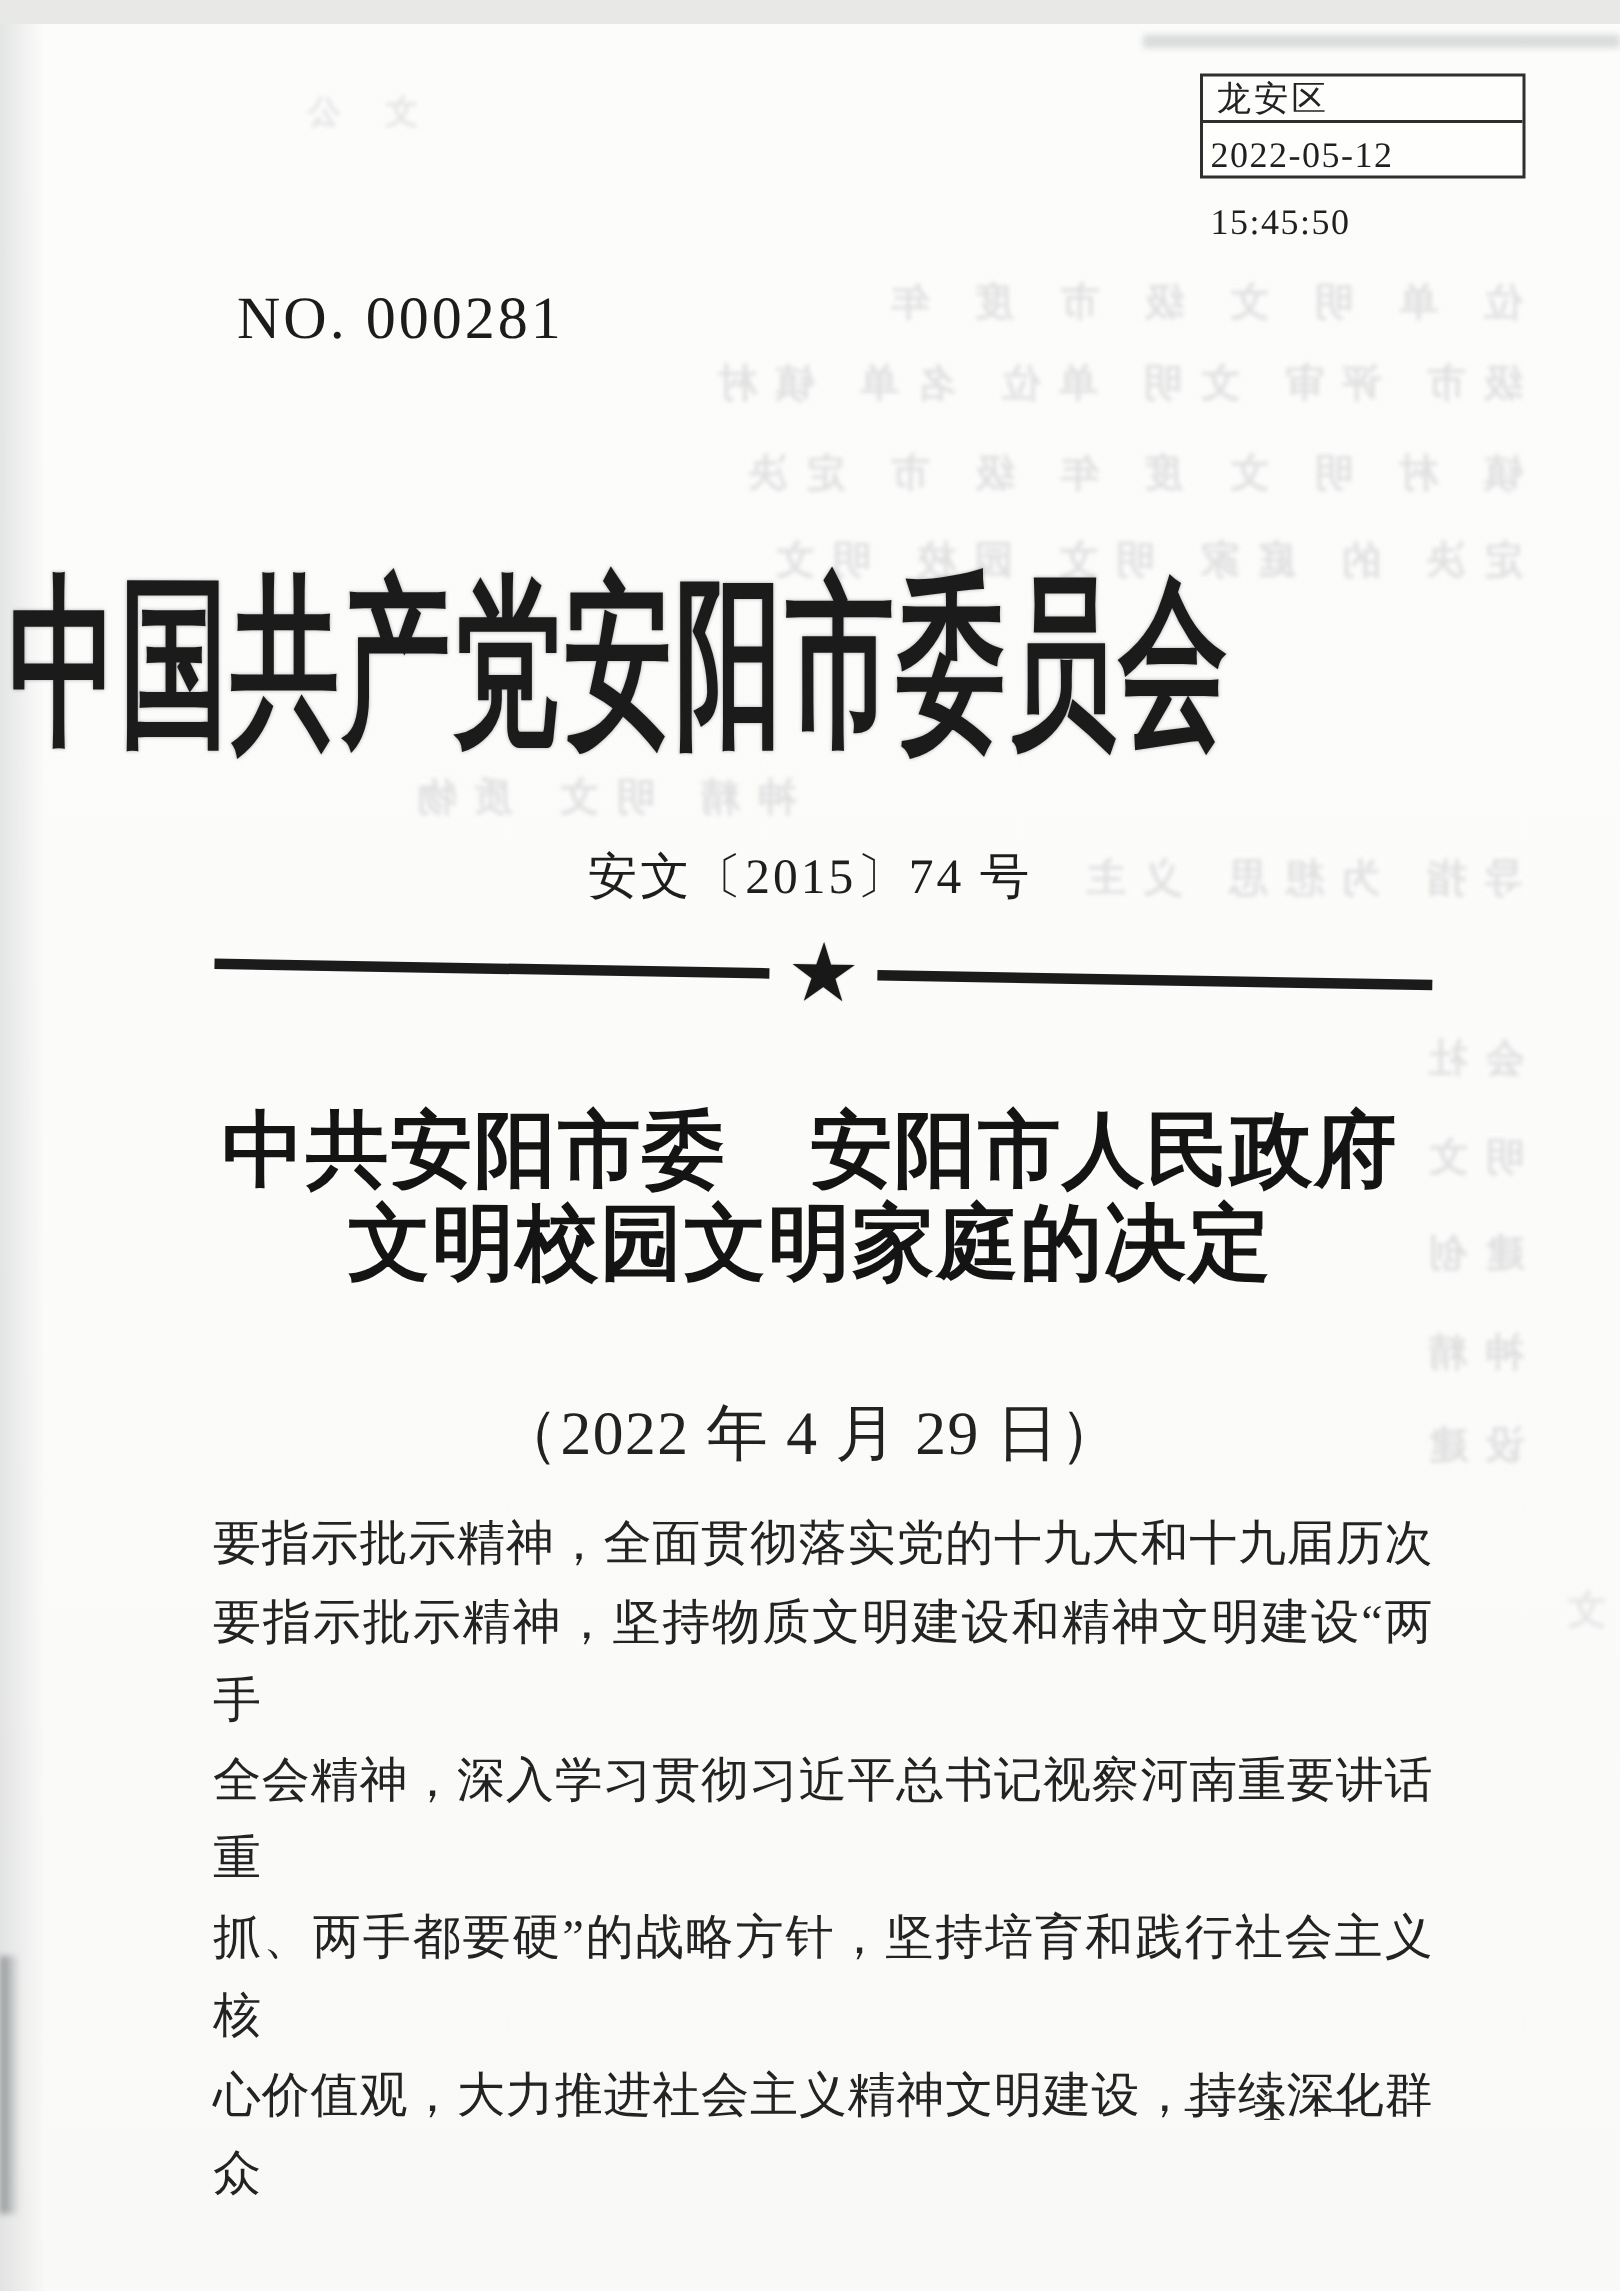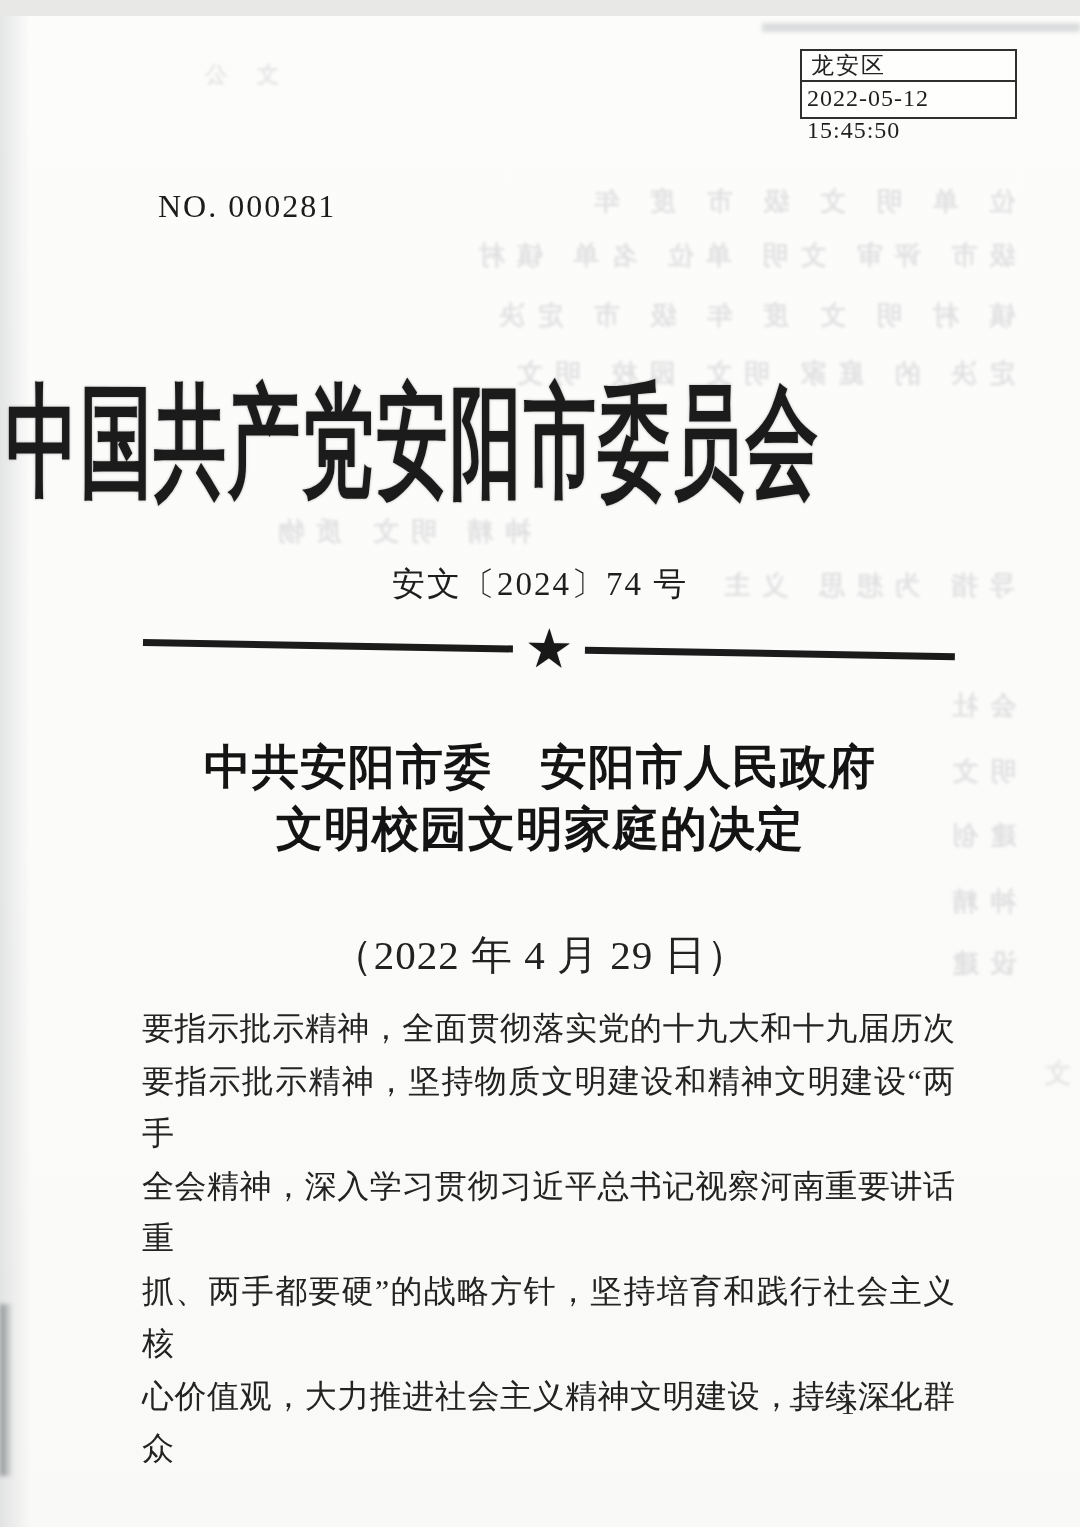--- a/index.html
+++ b/index.html
@@ -18,44 +18,44 @@
   .edge-smudge { position:absolute; left:0; top:1288px; width:13px; height:172px;
     background:linear-gradient(90deg, rgba(70,75,80,.55), rgba(70,75,80,0)); filter:blur(2px); }
   .top-streak { position:absolute; left:762px; top:7px; width:318px; height:9px;
     background:rgba(130,135,140,.28); filter:blur(2px); }
 
   
   .stamp { position:absolute; left:800px; top:33px; width:213px;
     border:2px solid #2f2f2f; background:rgba(255,255,255,.55); }
   .stamp-region { height:29px; line-height:29px; font-size:23px; padding-left:9px;
     letter-spacing:2px; color:#232323; }
-  .stamp-datetime { border-top:2px solid #2f2f2f; height:35px; line-height:32px;
+  .stamp-datetime { border-top:2px solid #2f2f2f; height:35px; line-height:45px;
     font-size:24px; padding-left:5px; letter-spacing:1px; color:#1f1f1f; }
 
-  .serial { position:absolute; left:158px; top:172px; font-size:32px;
+  .serial { position:absolute; left:158px; top:172px; font-size:40px;
     letter-spacing:2px; color:#1c1c1c; }
 
   .org { position:absolute; left:6px; right:16px; top:352px; height:150px;
     display:flex; align-items:center; justify-content:flex-start; }
   .org-inner { font-size:72px; font-weight:700; letter-spacing:2px;
     transform:scaleY(1.7); white-space:nowrap; color:#1b1b1b;
     text-shadow:0 0 2px rgba(30,30,30,.35); }
 
   .docnum { position:absolute; left:0; right:0; top:546px; text-align:center;
     font-size:33px; letter-spacing:2px; color:#1e1e1e; }
 
   .rule { position:absolute; left:143px; top:598px; width:812px; height:56px;
     display:flex; align-items:center; transform:rotate(1deg);
     transform-origin:left center; }
   .rule-line { flex:1; height:7px; background:#1b1b1b; }
   .rule-star { font-size:54px; line-height:54px; margin:0 12px; color:#181818;
     text-shadow:0 0 1px rgba(20,20,20,.5); }
 
   .doc-title { position:absolute; left:0; right:0; top:720px; text-align:center;
-    font-weight:700; font-size:47px; line-height:62px; letter-spacing:1px;
+    font-weight:700; font-size:55px; line-height:62px; letter-spacing:1px;
     color:#141414; }
   .doc-date { position:absolute; left:0; right:0; top:912px; text-align:center;
     font-size:41px; letter-spacing:1px; color:#222; }
 
   .body-text { position:absolute; left:142px; top:986px; width:813px;
     font-size:32px; line-height:52.5px; color:#232323; }
   .body-text .line { text-align:justify; text-align-last:justify; }
   .body-text .line.first { text-indent:2em; }
 
   .pagenum { position:absolute; right:168px; top:1372px; font-size:29px;
@@ -92,21 +92,21 @@
     <div class="stamp-region">龙安区</div>
     <div class="stamp-datetime">2022-05-12 15:45:50</div>
   </div>
 
   <div class="serial">NO. 000281</div>
 
   <div class="org">
     <span class="org-inner">中国共产党安阳市委员会</span>
   </div>
 
-  <div class="docnum">安文〔2024〕74 号</div>
+  <div class="docnum">安文〔2015〕74 号</div>
 
   <div class="rule">
     <span class="rule-line"></span>
     <span class="rule-star">★</span>
     <span class="rule-line"></span>
   </div>
 
   <div class="doc-title">
     <div>中共安阳市委　安阳市人民政府</div>
     <div>文明校园文明家庭的决定</div>

